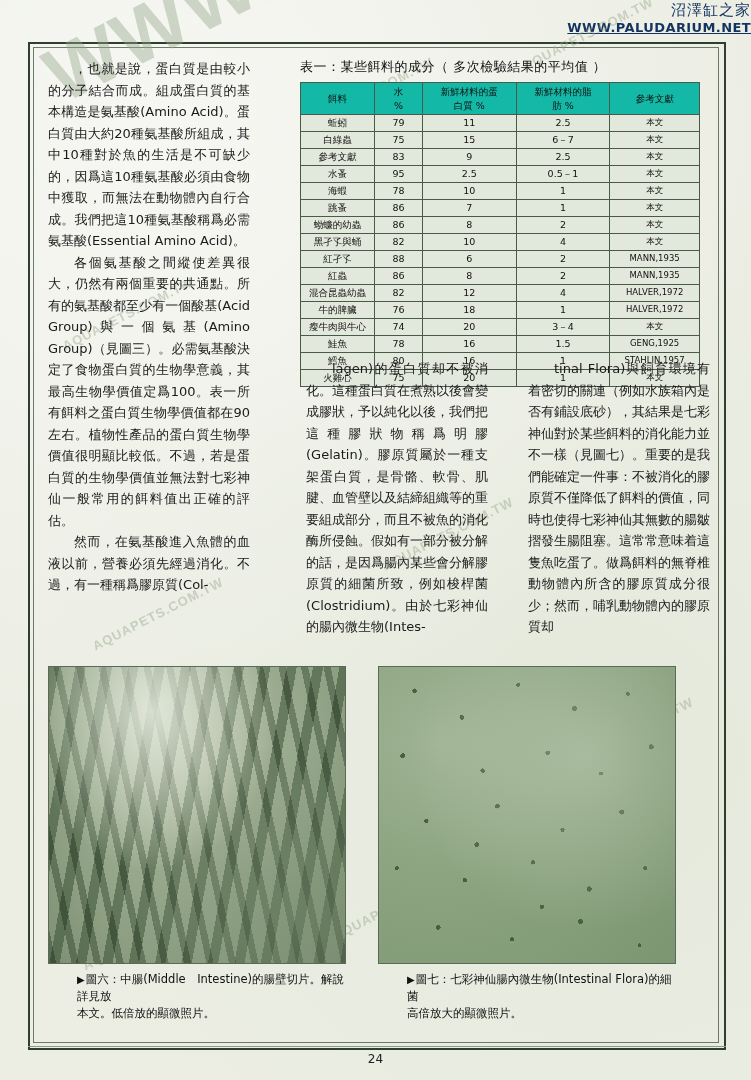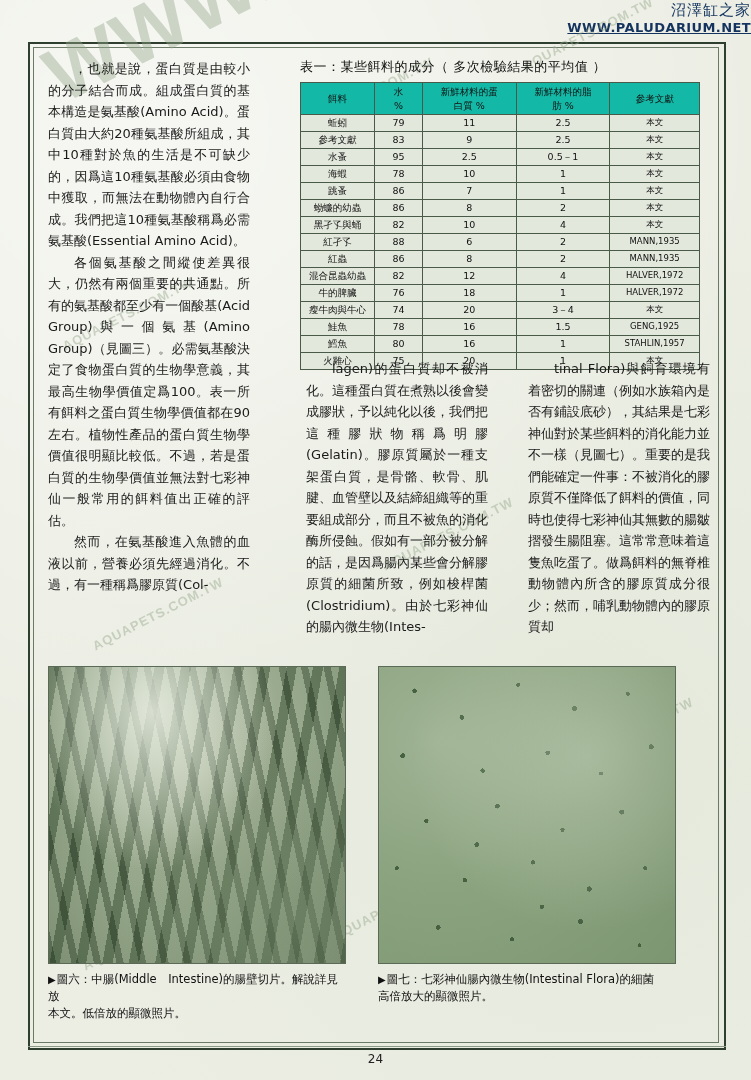--- a/index.html
+++ b/index.html
@@ -221,20 +221,21 @@
   }
   #photo-right .haze2 {
     position: absolute; left:0; top:0; right:0; bottom:0;
     background: radial-gradient(ellipse at 70% 30%, rgba(225,232,216,0.35), rgba(225,232,216,0) 60%);
   }
   .fig-cap {
     margin-top: 7px;
     font-size: 11.5px;
     line-height: 17px;
     color: #111;
+    margin-left: 29px;
   }
   .fig-cap .tri {
     color: #111;
     font-size: 10px;
     margin-right: 1px;
   }
   
   #page-number {
     position: absolute;
     left: 0; right: 0;
@@ -291,20 +292,27 @@
         </thead>
         <tbody id="table-body">
             <tr>
               <td class="name">蚯蚓</td>
               <td class="num">79</td>
               <td class="prot">11</td>
               <td class="fat">2.5</td>
               <td class="ref">本文</td>
             </tr>
             <tr>
+              <td class="name">白綠蟲</td>
+              <td class="num">75</td>
+              <td class="prot">15</td>
+              <td class="fat">6－7</td>
+              <td class="ref">本文</td>
+            </tr>
+            <tr>
               <td class="name">參考文獻</td>
               <td class="num">83</td>
               <td class="prot">9</td>
               <td class="fat">2.5</td>
               <td class="ref">本文</td>
             </tr>
             <tr>
               <td class="name">水蚤</td>
               <td class="num">95</td>
               <td class="prot">2.5</td>

